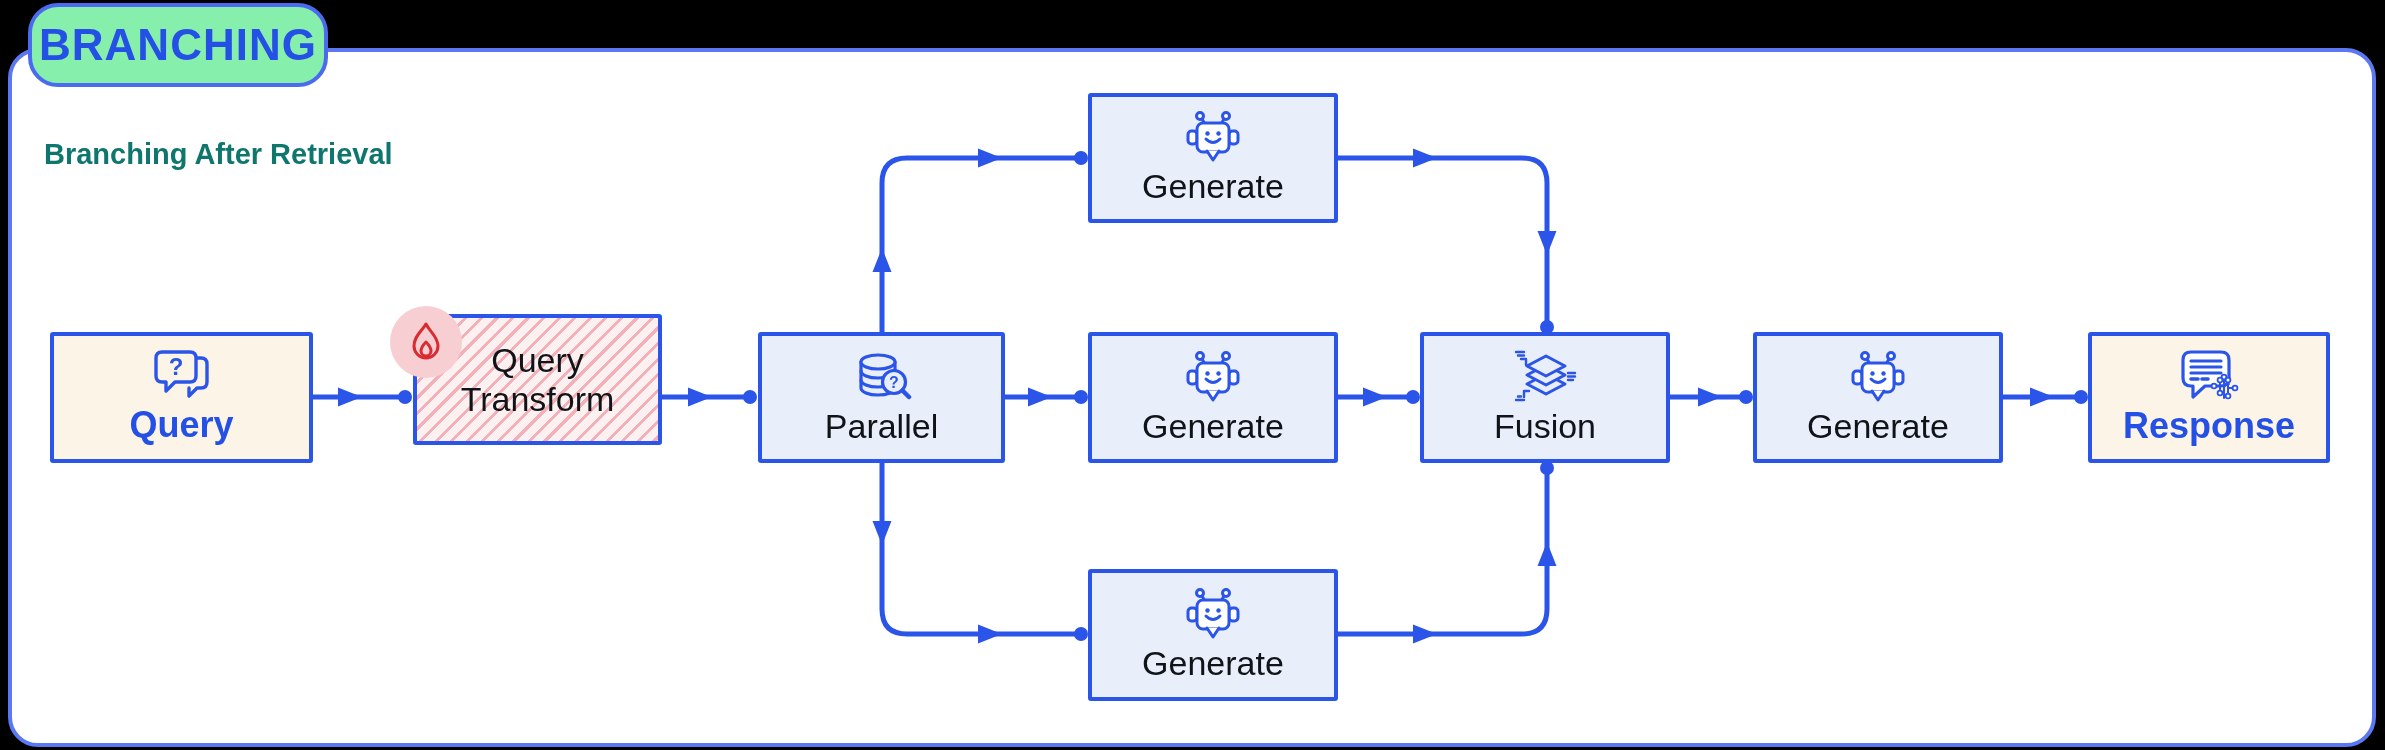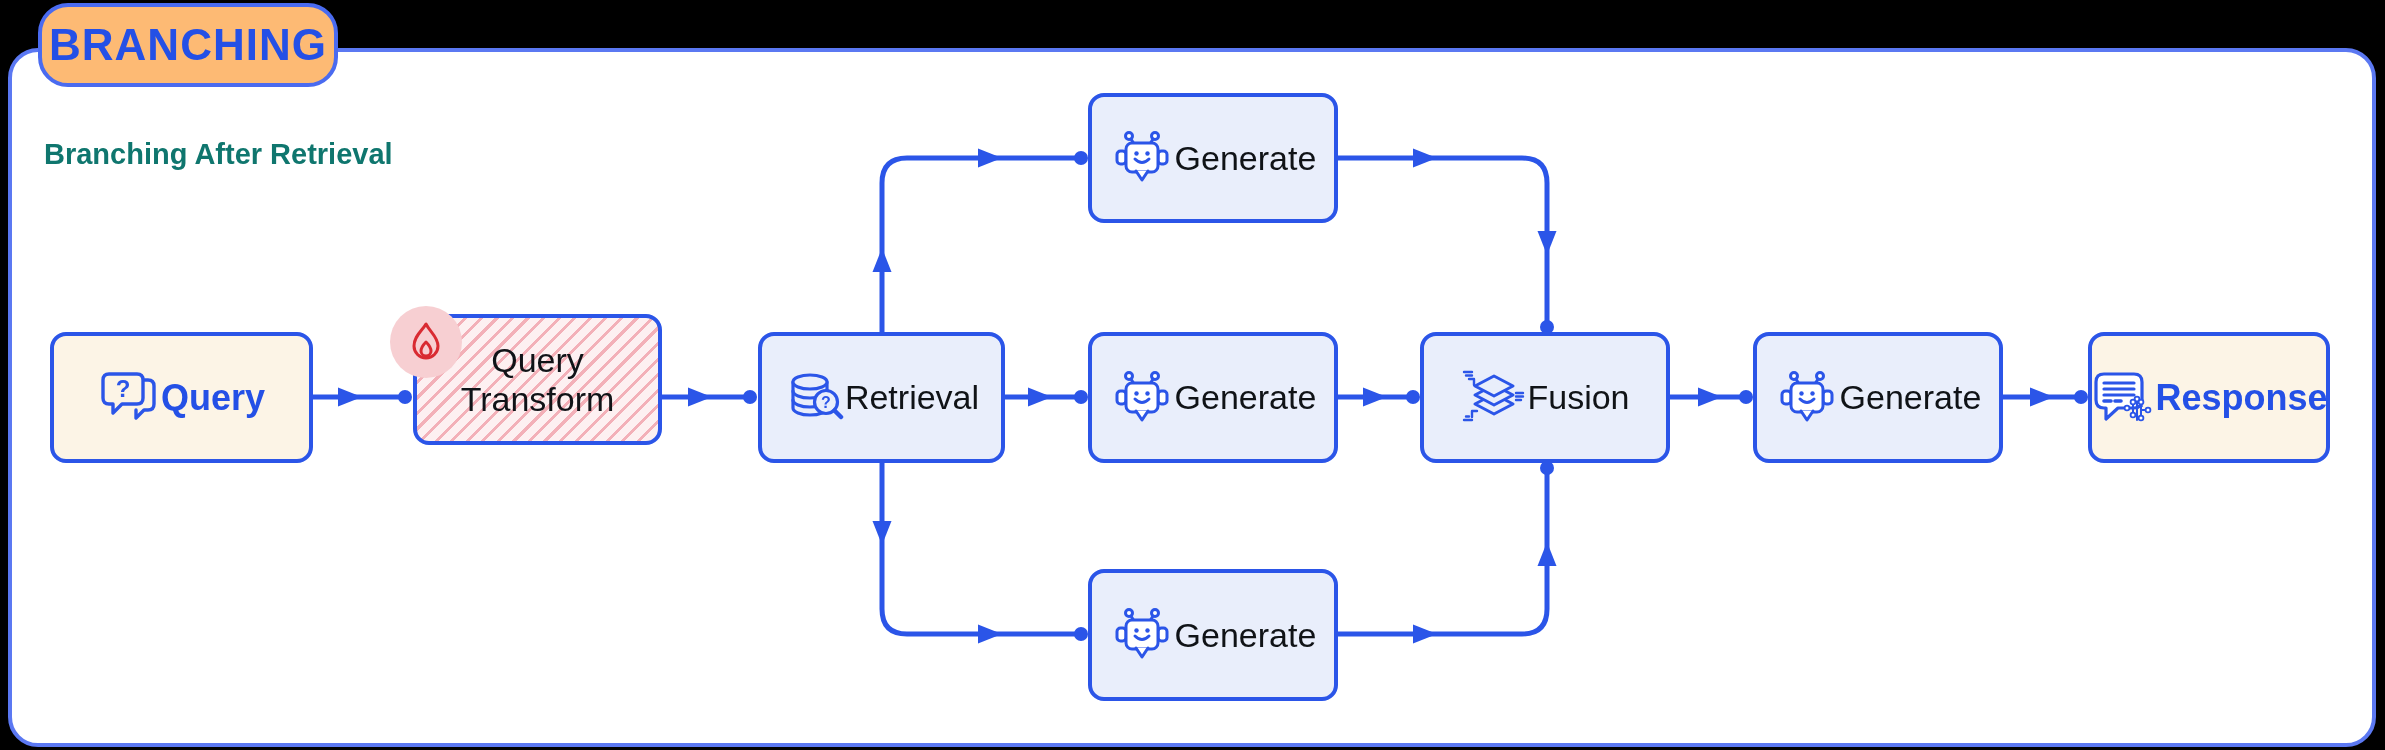--- a/index.html
+++ b/index.html
@@ -6,34 +6,34 @@
   .stage{
     position:relative;width:2385px;height:750px;background:#000;overflow:hidden;
     font-family:"Liberation Sans", sans-serif;
   }
   .canvas{
     position:absolute;left:8px;top:48px;width:2368px;height:699px;
     background:#ffffff;border:4px solid #5b78f2;border-radius:30px;box-sizing:border-box;
   }
   .wires{position:absolute;left:0;top:0;width:2385px;height:750px;pointer-events:none;}
   .badge{
-    position:absolute;left:38px;top:3px;width:300px;height:84px;box-sizing:border-box;
-    background:#fdba74;border:4px solid #4a6bf0;border-radius:30px;
+    position:absolute;left:28px;top:3px;width:300px;height:84px;box-sizing:border-box;
+    background:#86efac;border:4px solid #4a6bf0;border-radius:30px;
     display:flex;align-items:center;justify-content:center;
     color:#2450e6;font-size:44px;font-weight:bold;letter-spacing:1px;
   }
   .section-label{
     position:absolute;color:#0f766e;font-weight:bold;font-size:29px;white-space:nowrap;
   }
   .section-label.top{left:44px;top:138px;}
   .section-label.bottom{left:46px;top:666px;}
   .node{
     position:absolute;box-sizing:border-box;height:131px;
-    border:4px solid #2b55e8;border-radius:16px;
-    display:flex;flex-direction:row;align-items:center;justify-content:center;
+    border:4px solid #2b55e8;border-radius:3px;
+    display:flex;flex-direction:column;align-items:center;justify-content:center;
     gap:1px;
   }
   .node.light{background:#e9eefb;}
   .node.cream{background:#fcf4e6;}
   .node.hatched{
     background:repeating-linear-gradient(135deg,#f3b0b8 0px,#f3b0b8 3px,#fdf0f1 3px,#fdf0f1 11px);
   }
   .node .label-black{color:#101317;font-size:34px;font-weight:400;line-height:1.12;text-align:center;}
   .node .label-blue{color:#2450e6;font-size:36px;font-weight:bold;text-align:right;}
   .node .icon{flex:0 0 auto;}
@@ -143,21 +143,21 @@
       <g stroke="#2b55e8" stroke-width="3.2" fill="#e9eefb" stroke-linecap="round">
         <path d="M9 12 V38 a17 7 0 0 0 34 0 V12"></path>
         <ellipse cx="26" cy="12" rx="17" ry="7"></ellipse>
         <path d="M9 21 a17 7 0 0 0 34 0" fill="none"></path>
         <path d="M9 30 a17 7 0 0 0 34 0" fill="none"></path>
         <circle cx="42" cy="32" r="11.5"></circle>
         <path d="M50.5 40.5 L57 47" stroke-width="4.5"></path>
       </g>
       <text x="42" y="38" text-anchor="middle" font-size="16" font-weight="bold" fill="#2b55e8" font-family="Liberation Sans, sans-serif">?</text>
     </svg>
-    <span class="label-black">Retrieval</span>
+    <span class="label-black">Parallel</span>
   </div>
 
   <div class="node light n-generate-top">
     <svg class="icon" width="64" height="56" viewBox="0 0 64 56">
       <g stroke="#2b55e8" stroke-width="3" fill="#ffffff" stroke-linecap="round" stroke-linejoin="round">
         <circle cx="19" cy="6" r="3.5"></circle>
           <circle cx="45" cy="6" r="3.5"></circle>
         <path d="M21 9 L24 14" fill="none"></path>
           <path d="M43 9 L40 14" fill="none"></path>
         <rect x="7" y="21" width="9" height="13" rx="3.5"></rect>

